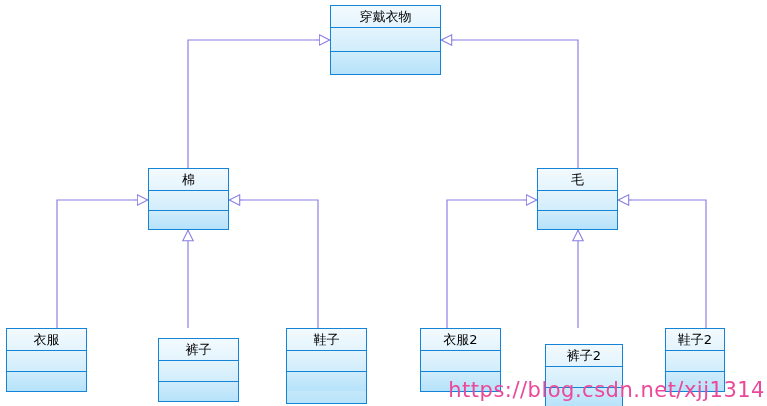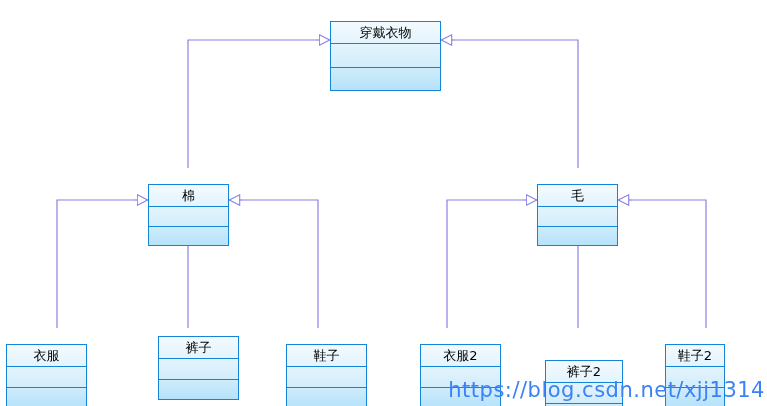--- a/index.html
+++ b/index.html
@@ -15,21 +15,20 @@
     overflow: hidden;
     font-family: "DejaVu Sans", "Liberation Sans", sans-serif;
   }
   
   .uml-class {
     position: absolute;
     box-sizing: border-box;
     border: 1.5px solid #1384d8;
     background: linear-gradient(to bottom, #eaf7fd 0%, #ddf1fc 45%, #b9e4fa 100%);
     z-index: 5;
-    margin-top: 16px;
   }
   .uml-name {
     box-sizing: border-box;
     height: 22px;
     line-height: 21px;
     text-align: center;
     font-size: 13px;
     color: #000000;
     border-bottom: 1.5px solid #1384d8;
     background: linear-gradient(to bottom, #f2fafe 0%, #e4f4fd 100%);
@@ -55,21 +54,21 @@
     z-index: 2;
     pointer-events: none;
   }
   
   #watermark {
     position: absolute;
     right: 2px;
     bottom: 4px;
     font-size: 21px;
     letter-spacing: 0.5px;
-    color: #3b82f6;
+    color: #ec4899;
     font-family: "DejaVu Sans", "Liberation Sans", sans-serif;
     white-space: nowrap;
     z-index: 9;
     user-select: none;
   }
 </style>
 </head>
 <body>
 
 <div id="diagram-canvas">
@@ -142,21 +141,21 @@
     <div class="uml-attrs" style="height:20px;"></div>
     <div class="uml-ops" style="height:18px;"></div>
   </div>
 
   <div class="uml-class" style="left:6px; top:328px; width:81px; height:64px;">
     <div class="uml-name">衣服</div>
     <div class="uml-attrs" style="height:21px;"></div>
     <div class="uml-ops" style="height:19px;"></div>
   </div>
 
-  <div class="uml-class" style="left:158px; top:320px; width:81px; height:64px;">
+  <div class="uml-class" style="left:158px; top:338px; width:81px; height:64px;">
     <div class="uml-name">裤子</div>
     <div class="uml-attrs" style="height:21px;"></div>
     <div class="uml-ops" style="height:19px;"></div>
   </div>
 
   <div class="uml-class" style="left:286px; top:328px; width:81px; height:76px;">
     <div class="uml-name">鞋子</div>
     <div class="uml-attrs" style="height:21px;"></div>
     <div class="uml-ops" style="height:19px;"></div>
   </div>

